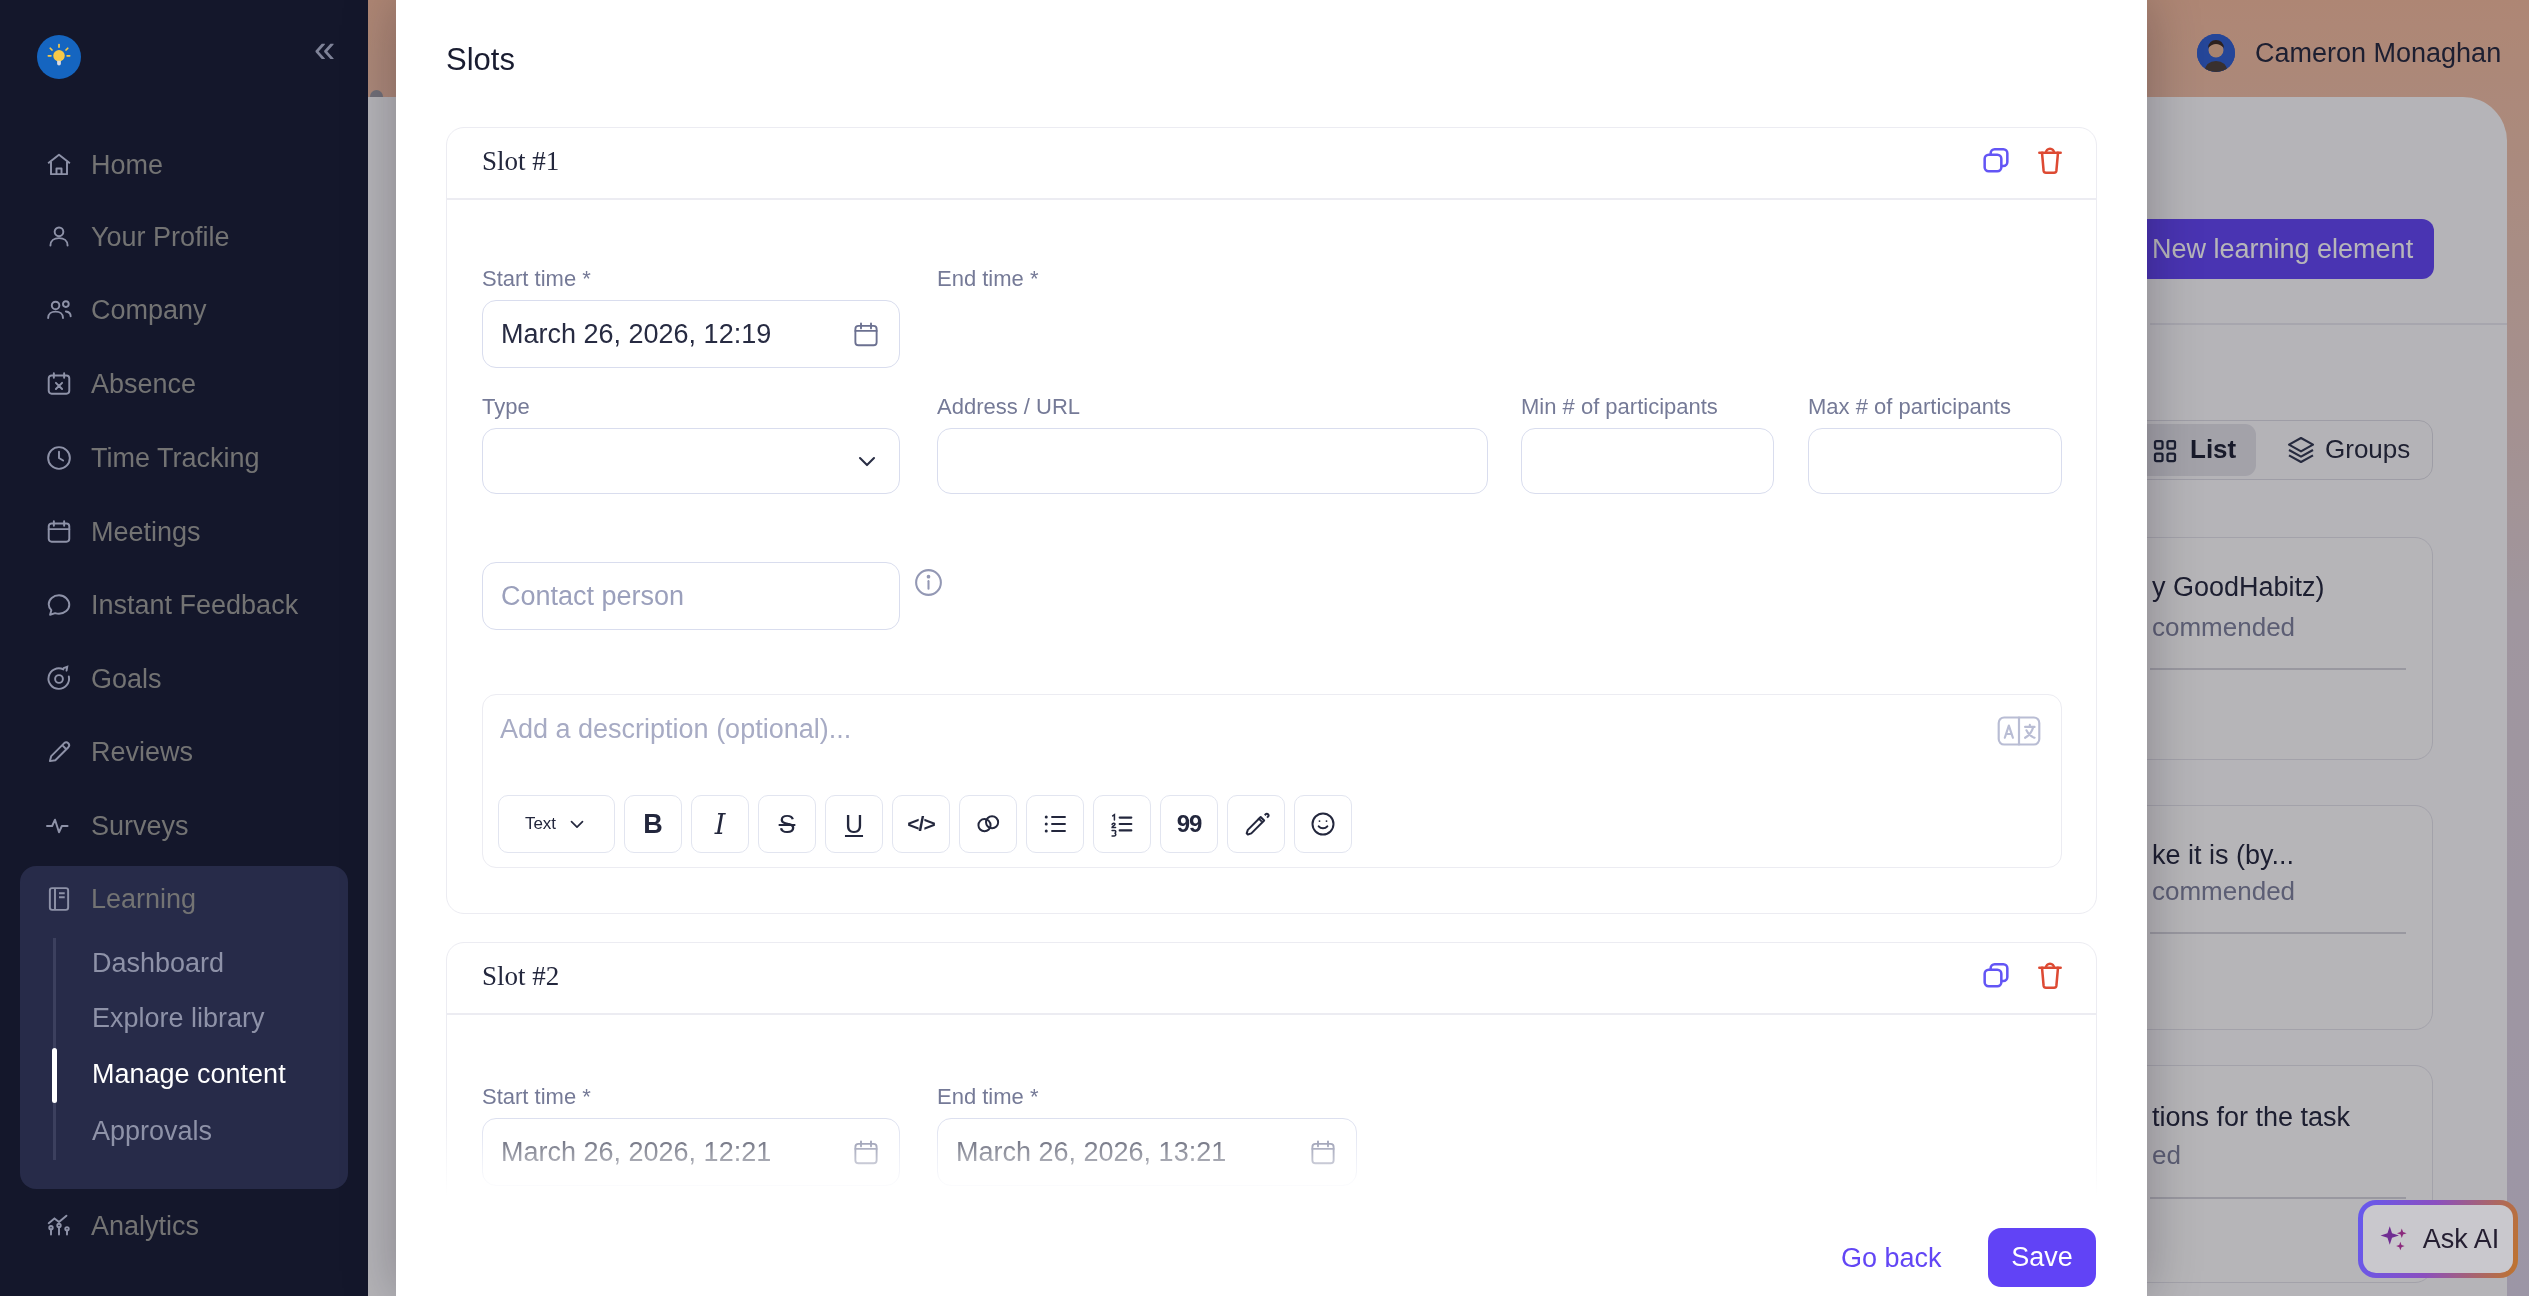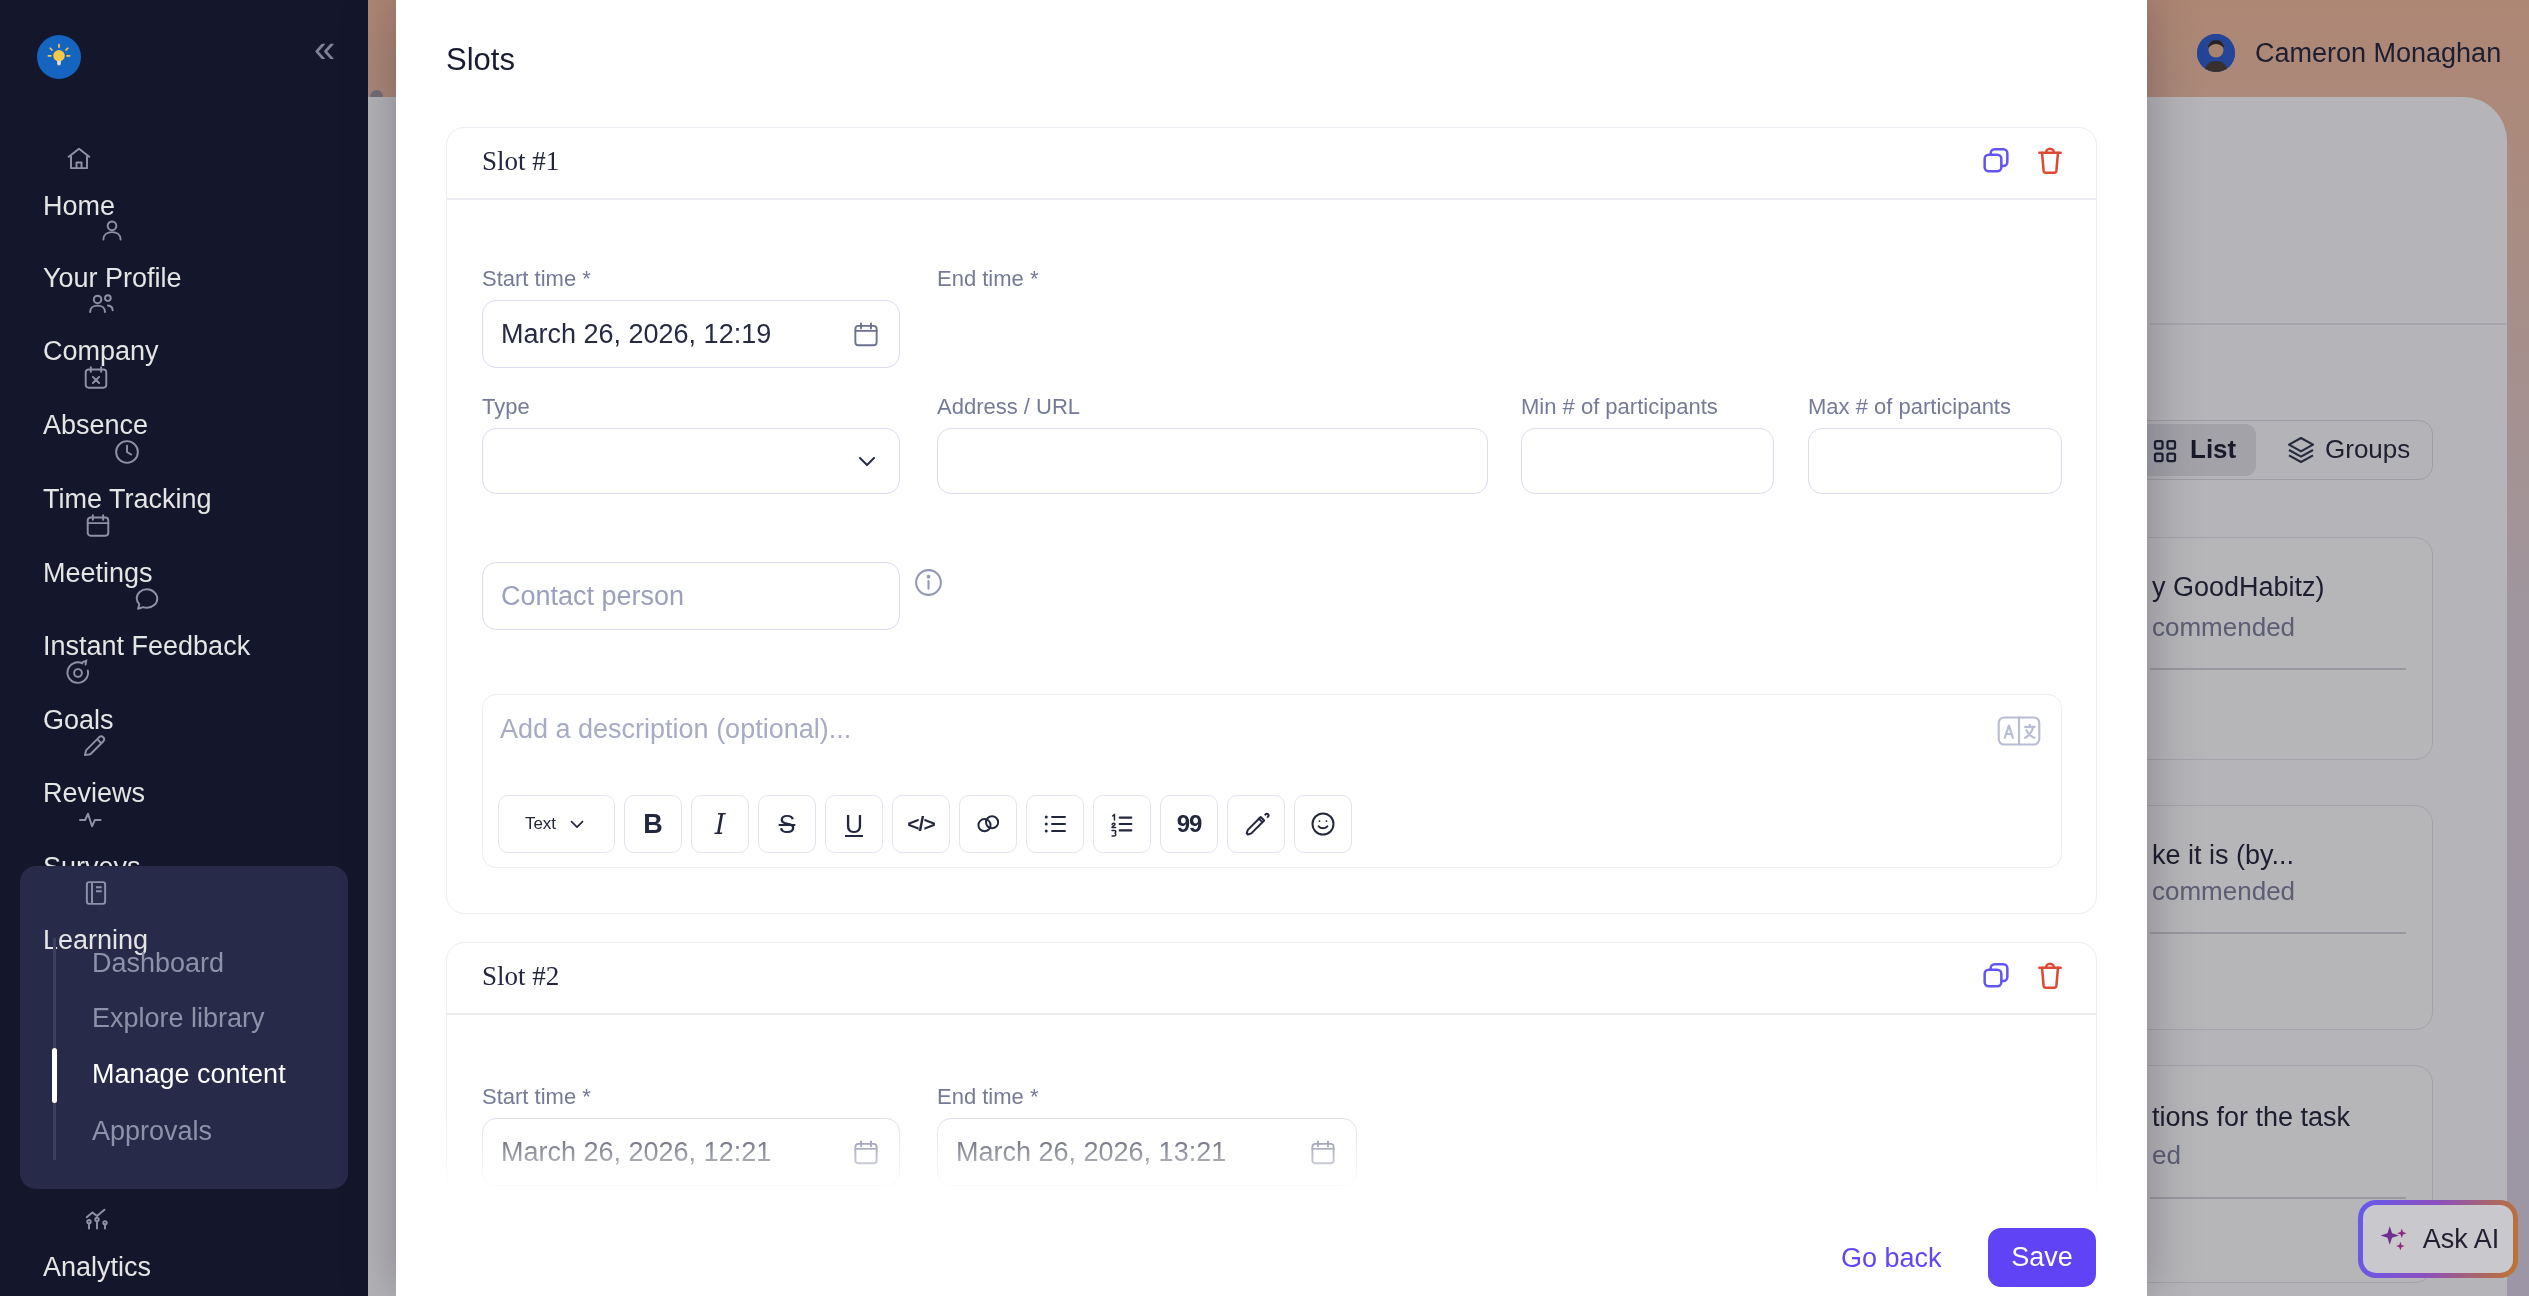--- a/index.html
+++ b/index.html
@@ -37,21 +37,21 @@
   .ask-ai-inner{width:100%;height:100%;border-radius:13px;background:#c9c8cd;
     display:flex;align-items:center;justify-content:center;gap:12px;
     font-size:27px;font-weight:500;color:#241e31;}
 
   
   .sidebar{position:absolute;left:0;top:0;width:368px;height:1296px;background:#14172b;z-index:4;}
   .logo{position:absolute;left:37px;top:35px;width:44px;height:44px;border-radius:50%;
     background:#1565c0;display:flex;align-items:center;justify-content:center;}
   .collapse{position:absolute;left:314px;top:30px;font-size:38px;color:#7f8398;line-height:1;cursor:pointer;}
   .nav-item{position:absolute;left:43px;height:44px;display:flex;align-items:center;gap:16px;
-    color:#e5e5e5;font-size:27px;cursor:pointer;white-space:nowrap;flex-direction:column;}
+    color:#737373;font-size:27px;cursor:pointer;white-space:nowrap;}
   .nav-item svg{width:32px;height:32px;flex:0 0 32px;}
   .learn-block{position:absolute;left:20px;top:866px;width:328px;height:323px;
     border-radius:16px;background:#272b49;}
   .sub-rail{position:absolute;left:53px;top:938px;width:3px;height:222px;background:#3c405e;}
   .sub-rail-active{position:absolute;left:52px;top:1048px;width:5px;height:55px;background:#fff;border-radius:3px;}
   .sub-item{position:absolute;left:92px;height:40px;display:flex;align-items:center;
     color:#8e92a8;font-size:27px;cursor:pointer;white-space:nowrap;}
   .sub-item.active{color:#ffffff;font-weight:500;}
 
   
@@ -106,20 +106,21 @@
   <div class="bg-avatar">
     <svg width="38" height="38" viewBox="0 0 38 38">
       <rect width="38" height="38" fill="#2e5fd0"></rect>
       <circle cx="19" cy="16" r="7.5" fill="#e8b794"></circle>
       <path d="M11 14 q1-8 8-8 q7 0 8 8 q-4-4-8-4 q-4 0-8 4Z" fill="#3a2a22"></path>
       <path d="M7 38 q2-11 12-11 q10 0 12 11Z" fill="#4b3f39"></path>
     </svg>
   </div>
   <div class="bg-name">Cameron Monaghan</div>
 
+  <div class="bg-btn">New learning element</div>
   <div class="bg-divider"></div>
 
   <div class="bg-toggle"></div>
   <div class="bg-seg"></div>
   <svg style="position:absolute;left:2150px;top:436px;z-index:1" width="30" height="30" viewBox="0 0 24 24">
     <g fill="none" stroke="#1c2033" stroke-width="1.8">
       <rect x="4" y="4" width="6" height="6" rx="1.2"></rect>
         <rect x="14" y="4" width="6" height="6" rx="1.2"></rect>
       <rect x="4" y="14" width="6" height="6" rx="1.2"></rect>
         <rect x="14" y="14" width="6" height="6" rx="1.2"></rect>

